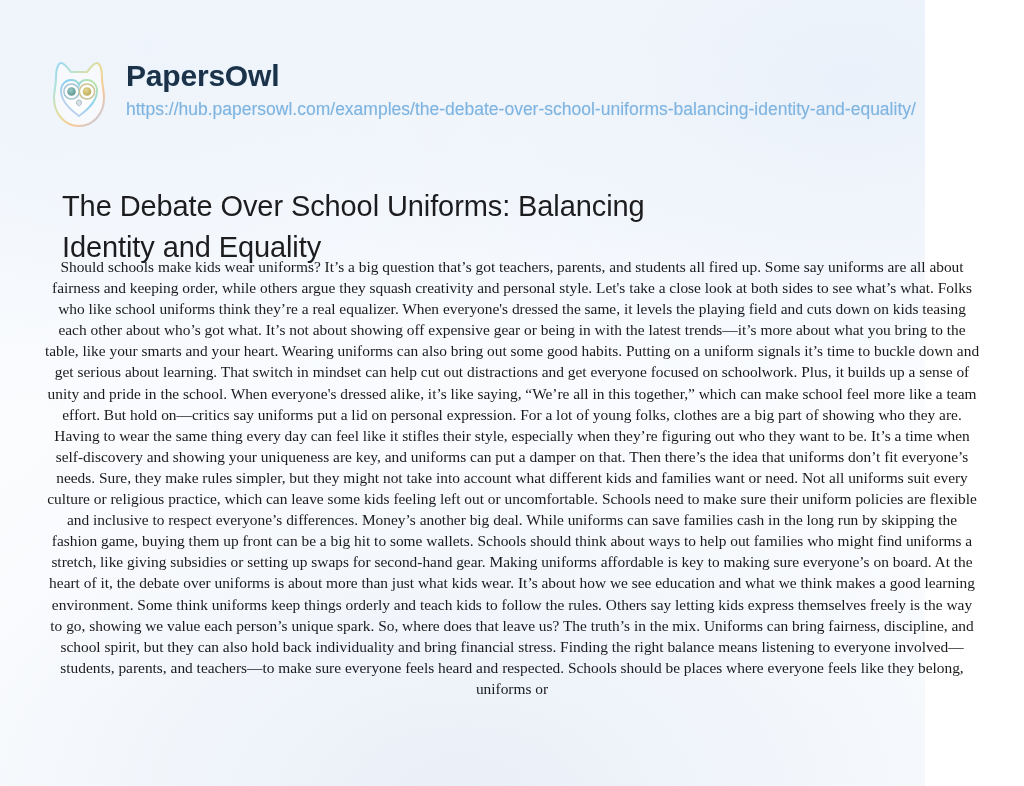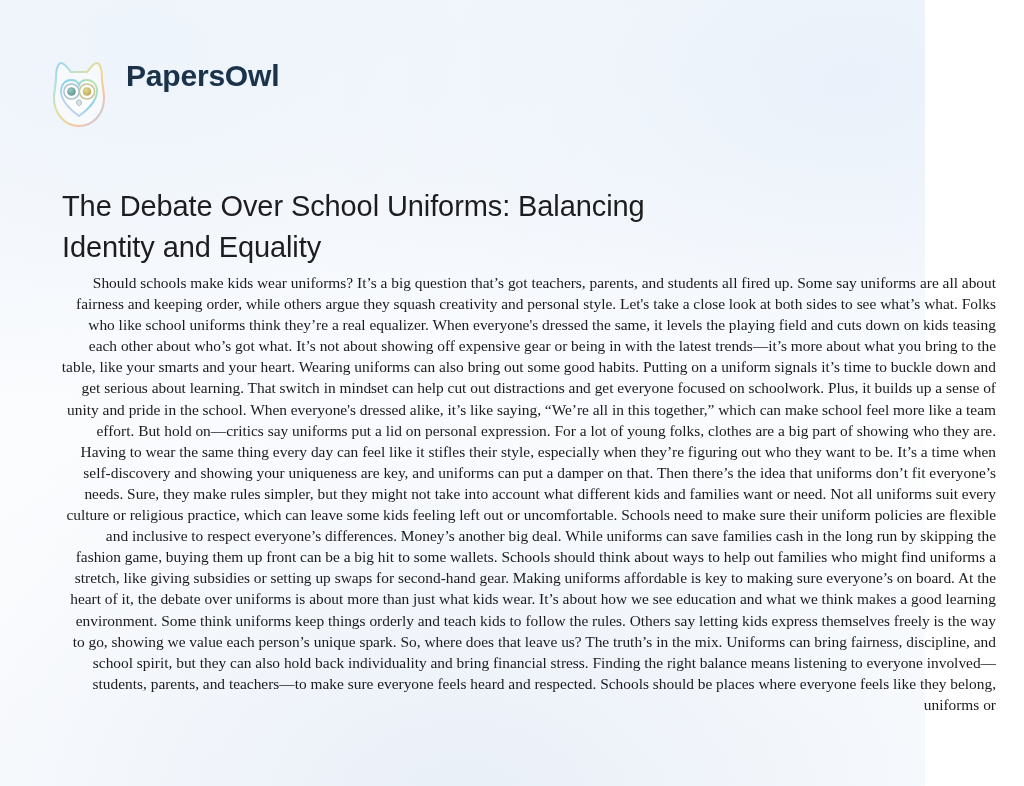--- a/index.html
+++ b/index.html
@@ -87,26 +87,26 @@
     line-height: 1.42;
     color: #1d1d1f;
     letter-spacing: -0.1px;
   }
 
   .article-body {
     position: absolute;
     left: 44px;
     top: 256px;
     width: 936px;
-    margin: 16px;
+    margin: 0;
     font-family: "Liberation Serif", "DejaVu Serif", serif;
     font-size: 15.4px;
     line-height: 21.1px;
     color: #1a1a1c;
-    text-align: right;
+    text-align: center;
     hyphens: none;
   }
 </style>
 </head>
 <body>
 
 <div id="page">
 
   <div class="site-header">
 
@@ -146,20 +146,21 @@
         <circle cx="25.5" cy="33.5" r="4.3" fill="url(#eyeL)"></circle>
         <circle cx="41" cy="33.5" r="4.3" fill="url(#eyeR)"></circle>
 
         <path d="M33 42 C31.3 42 30.2 43.4 30.6 45 C31 46.7 32 47.8 33 47.8
                  C34 47.8 35 46.7 35.4 45 C35.8 43.4 34.7 42 33 42 Z" fill="#cfd9de" fill-opacity="0.8" stroke="#a8bcc6" stroke-width="1"></path>
       </svg>
     </div>
 
     <div class="brand-block">
       <div class="brand-name">PapersOwl</div>
+      <div class="brand-url">https://hub.papersowl.com/examples/the-debate-over-school-uniforms-balancing-identity-and-equality/</div>
     </div>
 
   </div>
 
   <h1 class="article-title">The Debate Over School Uniforms: Balancing Identity and Equality</h1>
 
   <p class="article-body">Should schools make kids wear uniforms? It’s a big question that’s got teachers, parents, and students all fired up. Some say uniforms are all about fairness and keeping order, while others argue they squash creativity and personal style. Let's take a close look at both sides to see what’s what. Folks who like school uniforms think they’re a real equalizer. When everyone's dressed the same, it levels the playing field and cuts down on kids teasing each other about who’s got what. It’s not about showing off expensive gear or being in with the latest trends—it’s more about what you bring to the table, like your smarts and your heart. Wearing uniforms can also bring out some good habits. Putting on a uniform signals it’s time to buckle down and get serious about learning. That switch in mindset can help cut out distractions and get everyone focused on schoolwork. Plus, it builds up a sense of unity and pride in the school. When everyone's dressed alike, it’s like saying, “We’re all in this together,” which can make school feel more like a team effort. But hold on—critics say uniforms put a lid on personal expression. For a lot of young folks, clothes are a big part of showing who they are. Having to wear the same thing every day can feel like it stifles their style, especially when they’re figuring out who they want to be. It’s a time when self-discovery and showing your uniqueness are key, and uniforms can put a damper on that. Then there’s the idea that uniforms don’t fit everyone’s needs. Sure, they make rules simpler, but they might not take into account what different kids and families want or need. Not all uniforms suit every culture or religious practice, which can leave some kids feeling left out or uncomfortable. Schools need to make sure their uniform policies are flexible and inclusive to respect everyone’s differences. Money’s another big deal. While uniforms can save families cash in the long run by skipping the fashion game, buying them up front can be a big hit to some wallets. Schools should think about ways to help out families who might find uniforms a stretch, like giving subsidies or setting up swaps for second-hand gear. Making uniforms affordable is key to making sure everyone’s on board. At the heart of it, the debate over uniforms is about more than just what kids wear. It’s about how we see education and what we think makes a good learning environment. Some think uniforms keep things orderly and teach kids to follow the rules. Others say letting kids express themselves freely is the way to go, showing we value each person’s unique spark. So, where does that leave us? The truth’s in the mix. Uniforms can bring fairness, discipline, and school spirit, but they can also hold back individuality and bring financial stress. Finding the right balance means listening to everyone involved—students, parents, and teachers—to make sure everyone feels heard and respected. Schools should be places where everyone feels like they belong, uniforms or</p>
 
 </div>
 

